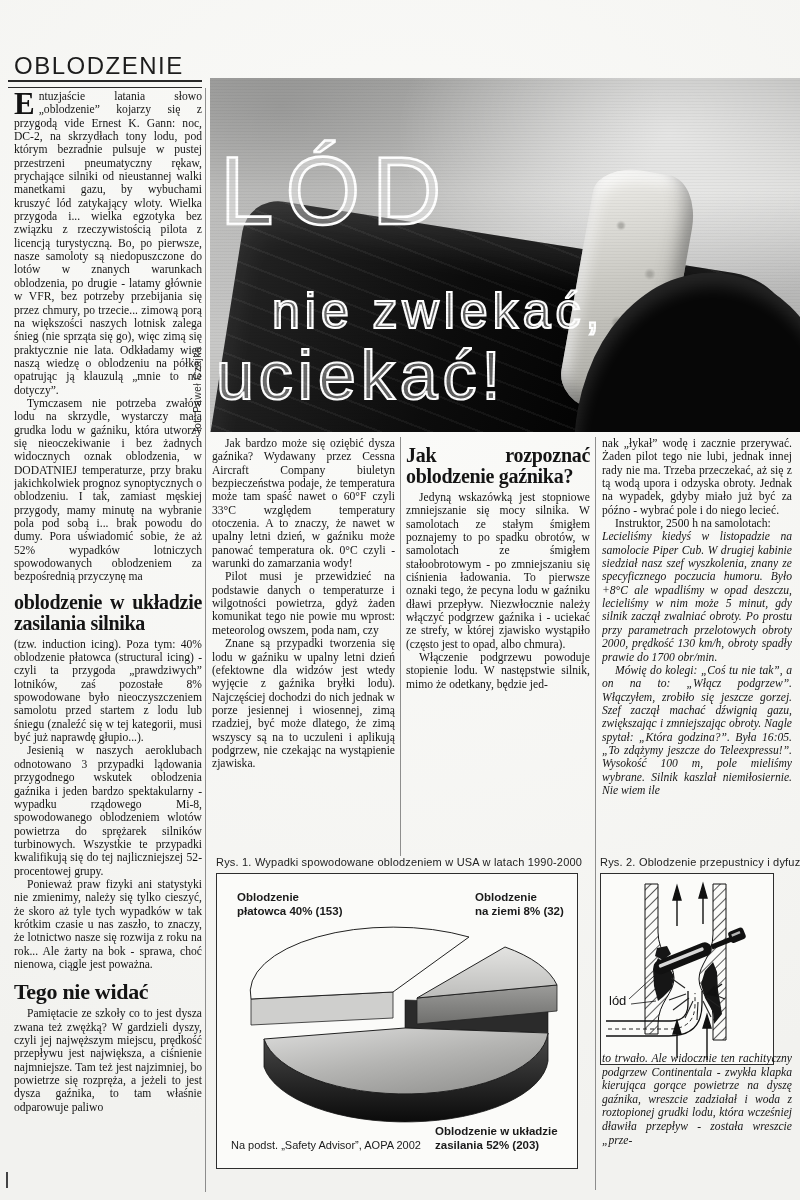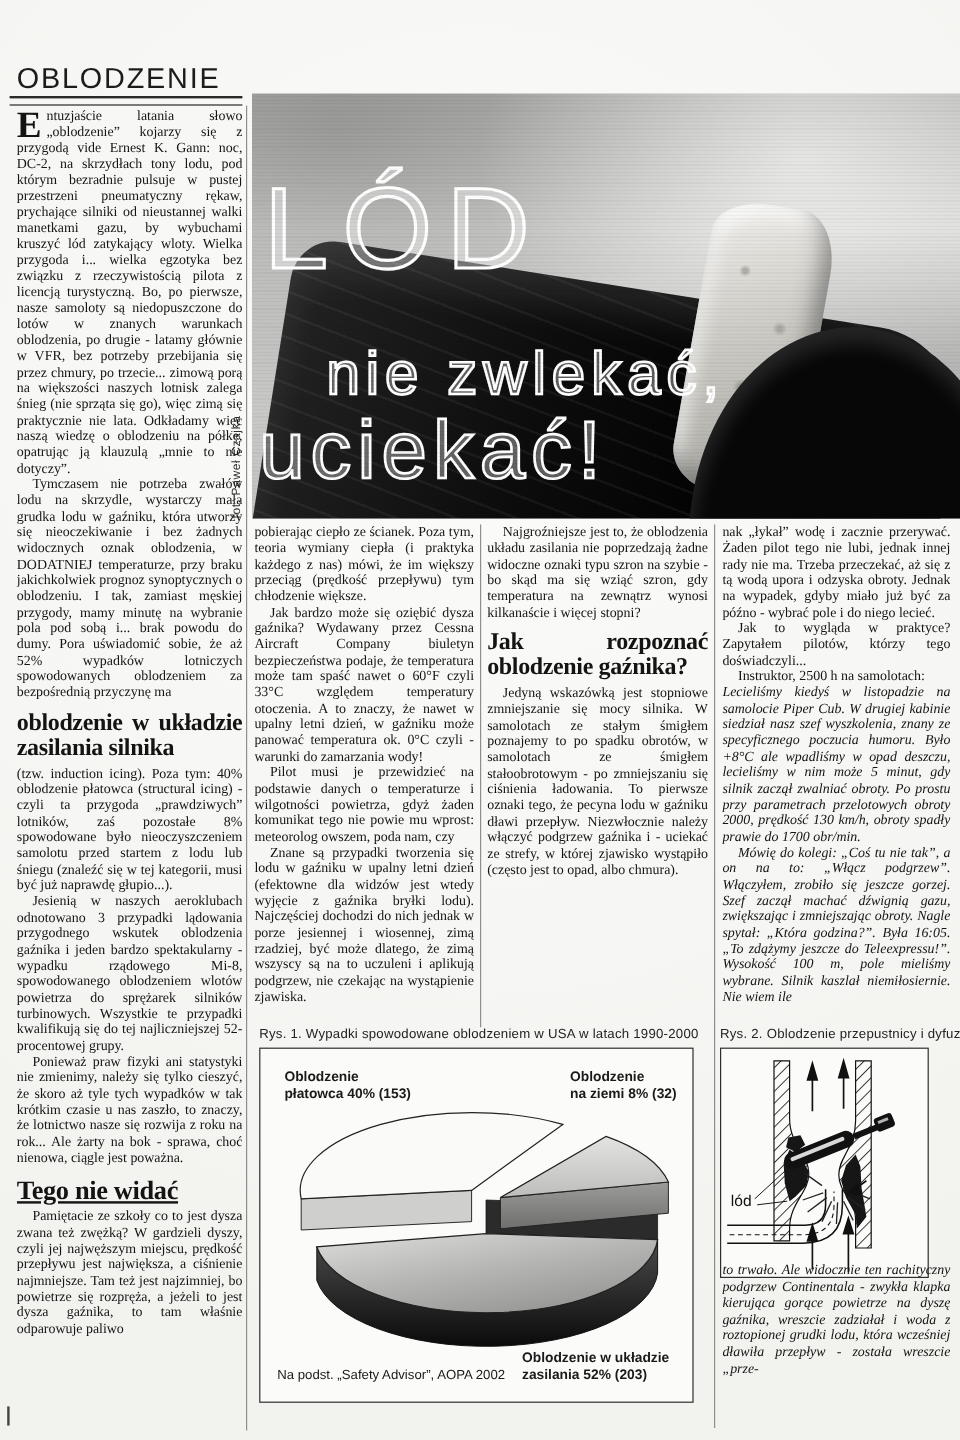--- a/index.html
+++ b/index.html
@@ -59,21 +59,21 @@
   .col{position:absolute;text-align:justify;font-size:11.6px;line-height:13.35px;overflow:hidden;}
   .col1{left:14px;top:90px;width:188px;height:1106px;}
   .col2{left:212px;top:437px;width:183px;height:420px;}
   .col3{left:406px;top:437px;width:184px;height:420px;}
   .col4{left:602px;top:437px;width:190px;height:422px;}
   .col p{margin:0;text-indent:13px;}
   .col p.noind{text-indent:0;}
   .dropcap{float:left;font-size:31px;line-height:25px;font-weight:bold;padding:1px 4px 0 0;}
   .hserif{font-family:"Liberation Serif",serif;font-weight:bold;margin:8px 0 4px;
         font-size:20px;line-height:21px;letter-spacing:-.3px;}
-  .hserif.big{font-size:22px;margin:10px 0 5px;text-decoration:underline;}
+  .hserif.big{font-size:22px;margin:10px 0 5px;}
   .bold{font-weight:normal;}
   .ital{font-style:italic;}
   
   .figcap{position:absolute;font-family:Liberation Sans, sans-serif;font-size:11px;color:#222;
         letter-spacing:.2px;white-space:nowrap;}
   .cap1{left:216px;top:856px;}
   .cap2{left:600px;top:856px;}
   .figbox{position:absolute;border:1.5px solid #2e2e2e;background:#fbfbf9;}
   .fig1{left:216px;top:873px;width:360px;height:294px;}
   .fig2{left:600px;top:873px;width:172px;height:190px;}
@@ -111,35 +111,33 @@
     <p>Tymczasem nie potrzeba zwałów lodu na skrzydle, wystarczy mała grudka lodu w gaźniku, która utworzy się nieoczekiwanie i bez żadnych widocznych oznak oblodzenia, w DODATNIEJ temperaturze, przy braku jakichkolwiek prognoz synoptycznych o oblodzeniu. I tak, zamiast męskiej przygody, mamy minutę na wybranie pola pod sobą i... brak powodu do dumy. Pora uświadomić sobie, że aż 52% wypadków lotniczych spowodowanych oblodzeniem za bezpośrednią przyczynę ma</p>
     <h2 class="hserif">oblodzenie w układzie zasilania silnika</h2>
     <p class="noind">(tzw. induction icing). Poza tym: 40% oblodzenie płatowca (structural icing) - czyli ta przygoda „prawdziwych” lotników, zaś pozostałe 8% spowodowane było nieoczyszczeniem samolotu przed startem z lodu lub śniegu (znaleźć się w tej kategorii, musi być już naprawdę głupio...).</p>
     <p>Jesienią w naszych aeroklubach odnotowano 3 przypadki lądowania przygodnego wskutek oblodzenia gaźnika i jeden bardzo spektakularny - wypadku rządowego Mi-8, spowodowanego oblodzeniem wlotów powietrza do sprężarek silników turbinowych. Wszystkie te przypadki kwalifikują się do tej najliczniejszej 52-procentowej grupy.</p>
     <p>Ponieważ praw fizyki ani statystyki nie zmienimy, należy się tylko cieszyć, że skoro aż tyle tych wypadków w tak krótkim czasie u nas zaszło, to znaczy, że lotnictwo nasze się rozwija z roku na rok... Ale żarty na bok - sprawa, choć nienowa, ciągle jest poważna.</p>
     <h2 class="hserif big">Tego nie widać</h2>
     <p>Pamiętacie ze szkoły co to jest dysza zwana też zwężką? W gardzieli dyszy, czyli jej najwęższym miejscu, prędkość przepływu jest największa, a ciśnienie najmniejsze. Tam też jest najzimniej, bo powietrze się rozpręża, a jeżeli to jest dysza gaźnika, to tam właśnie odparowuje paliwo</p>
   </div>
 
   <div class="col col2">
-    <p class="noind">pobierając ciepło ze ścianek. Poza tym, teoria wymiany ciepła (i praktyka każdego z nas) mówi, że im większy przeciąg (prędkość przepływu) tym chłodzenie większe.</p>
     <p>Jak bardzo może się oziębić dysza gaźnika? Wydawany przez Cessna Aircraft Company biuletyn bezpieczeństwa podaje, że temperatura może tam spaść nawet o 60°F czyli 33°C względem temperatury otoczenia. A to znaczy, że nawet w upalny letni dzień, w gaźniku może panować temperatura ok. 0°C czyli - warunki do zamarzania wody!</p>
     <p>Pilot musi je przewidzieć na podstawie danych o temperaturze i wilgotności powietrza, gdyż żaden komunikat tego nie powie mu wprost: meteorolog owszem, poda nam, czy</p>
     <p>Znane są przypadki tworzenia się lodu w gaźniku w upalny letni dzień (efektowne dla widzów jest wtedy wyjęcie z gaźnika bryłki lodu). Najczęściej dochodzi do nich jednak w porze jesiennej i wiosennej, zimą rzadziej, być może dlatego, że zimą wszyscy są na to uczuleni i aplikują podgrzew, nie czekając na wystąpienie zjawiska.</p>
   </div>
 
   <div class="col col3">
-    <p>Najgroźniejsze jest to, że oblodzenia układu zasilania nie poprzedzają żadne widoczne oznaki typu szron na szybie - bo skąd ma się wziąć szron, gdy temperatura na zewnątrz wynosi kilkanaście i więcej stopni?</p>
     <h2 class="hserif">Jak rozpoznać oblodzenie gaźnika?</h2>
     <p>Jedyną wskazówką jest stopniowe zmniejszanie się mocy silnika. W samolotach ze stałym śmigłem poznajemy to po spadku obrotów, w samolotach ze śmigłem stałoobrotowym - po zmniejszaniu się ciśnienia ładowania. To pierwsze oznaki tego, że pecyna lodu w gaźniku dławi przepływ. Niezwłocznie należy włączyć podgrzew gaźnika i - uciekać ze strefy, w której zjawisko wystąpiło (często jest to opad, albo chmura).</p>
+    <p>Włączenie podgrzewu powoduje stopienie lodu. W następstwie silnik, mimo że odetkany, będzie jed-</p>
   </div>
 
   <div class="col col4">
     <p class="noind">nak „łykał” wodę i zacznie przerywać. Żaden pilot tego nie lubi, jednak innej rady nie ma. Trzeba przeczekać, aż się z tą wodą upora i odzyska obroty. Jednak na wypadek, gdyby miało już być za późno - wybrać pole i do niego lecieć.</p>
-    <p>Jak to wygląda w praktyce? Zapytałem pilotów, którzy tego doświadczyli...</p>
     <p class="bold">Instruktor, 2500 h na samolotach:</p>
     <p class="ital noind">Lecieliśmy kiedyś w listopadzie na samolocie Piper Cub. W drugiej kabinie siedział nasz szef wyszkolenia, znany ze specyficznego poczucia humoru. Było +8°C ale wpadliśmy w opad deszczu, lecieliśmy w nim może 5 minut, gdy silnik zaczął zwalniać obroty. Po prostu przy parametrach przelotowych obroty 2000, prędkość 130 km/h, obroty spadły prawie do 1700 obr/min.</p>
     <p class="ital">Mówię do kolegi: „Coś tu nie tak”, a on na to: „Włącz podgrzew”. Włączyłem, zrobiło się jeszcze gorzej. Szef zaczął machać dźwignią gazu, zwiększając i zmniejszając obroty. Nagle spytał: „Która godzina?”. Była 16:05. „To zdążymy jeszcze do Teleexpressu!”. Wysokość 100 m, pole mieliśmy wybrane. Silnik kaszlał niemiłosiernie. Nie wiem ile</p>
   </div>
 
   <div class="figcap cap1">Rys. 1. Wypadki spowodowane oblodzeniem w USA w latach 1990-2000</div>
   <div class="figbox fig1">
     <svg viewBox="0 0 357 291" width="357" height="291">
       <defs>
         <linearGradient id="cTop" x1="0" y1="0" x2="0.7" y2="1">

